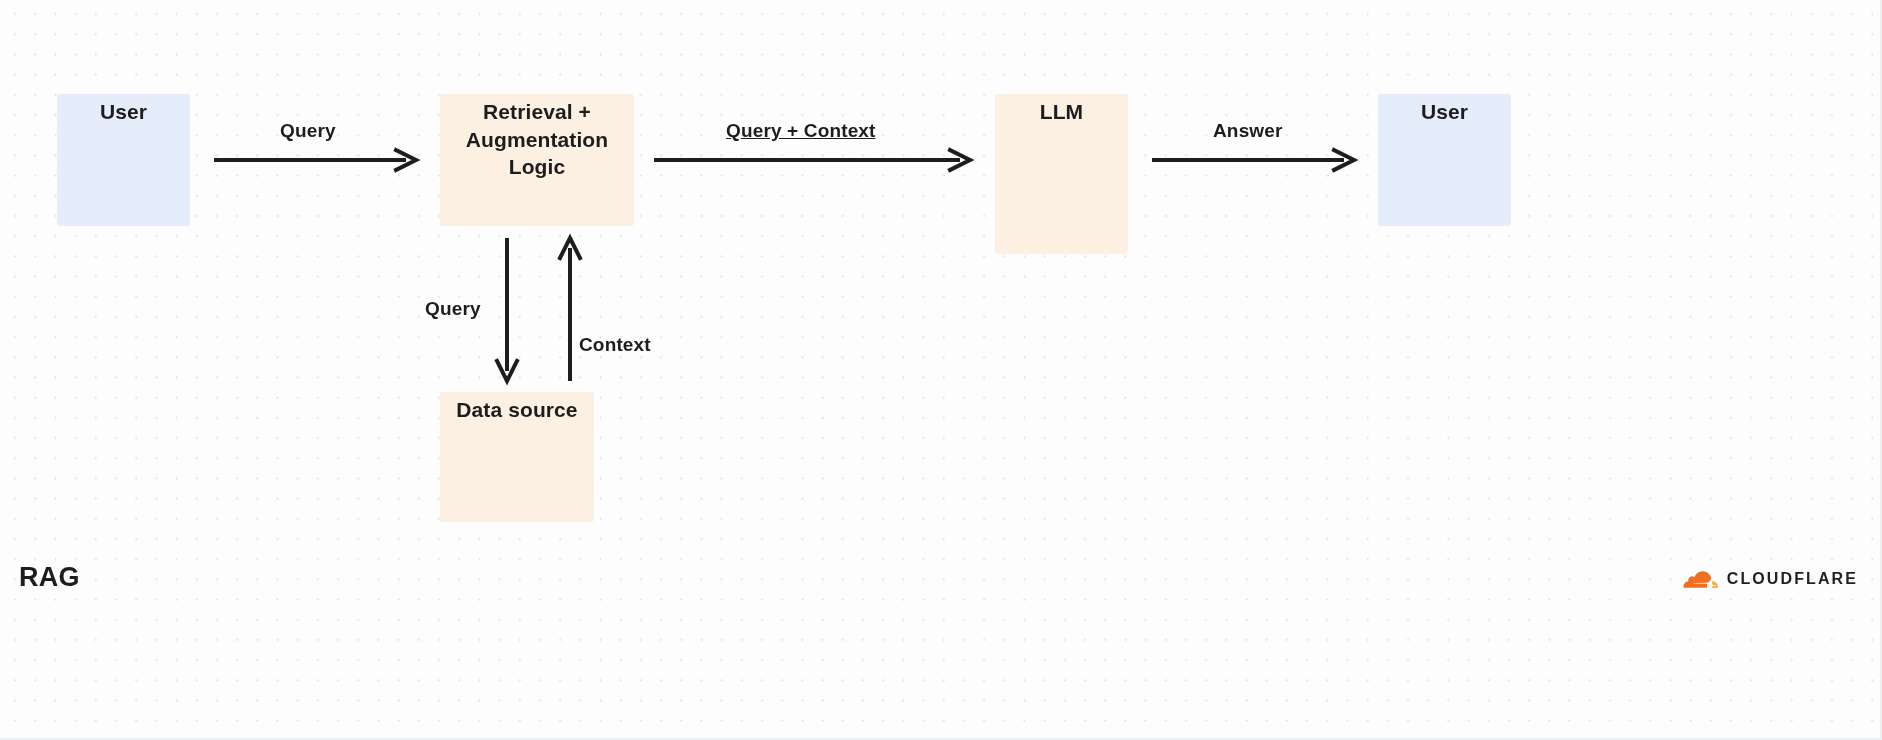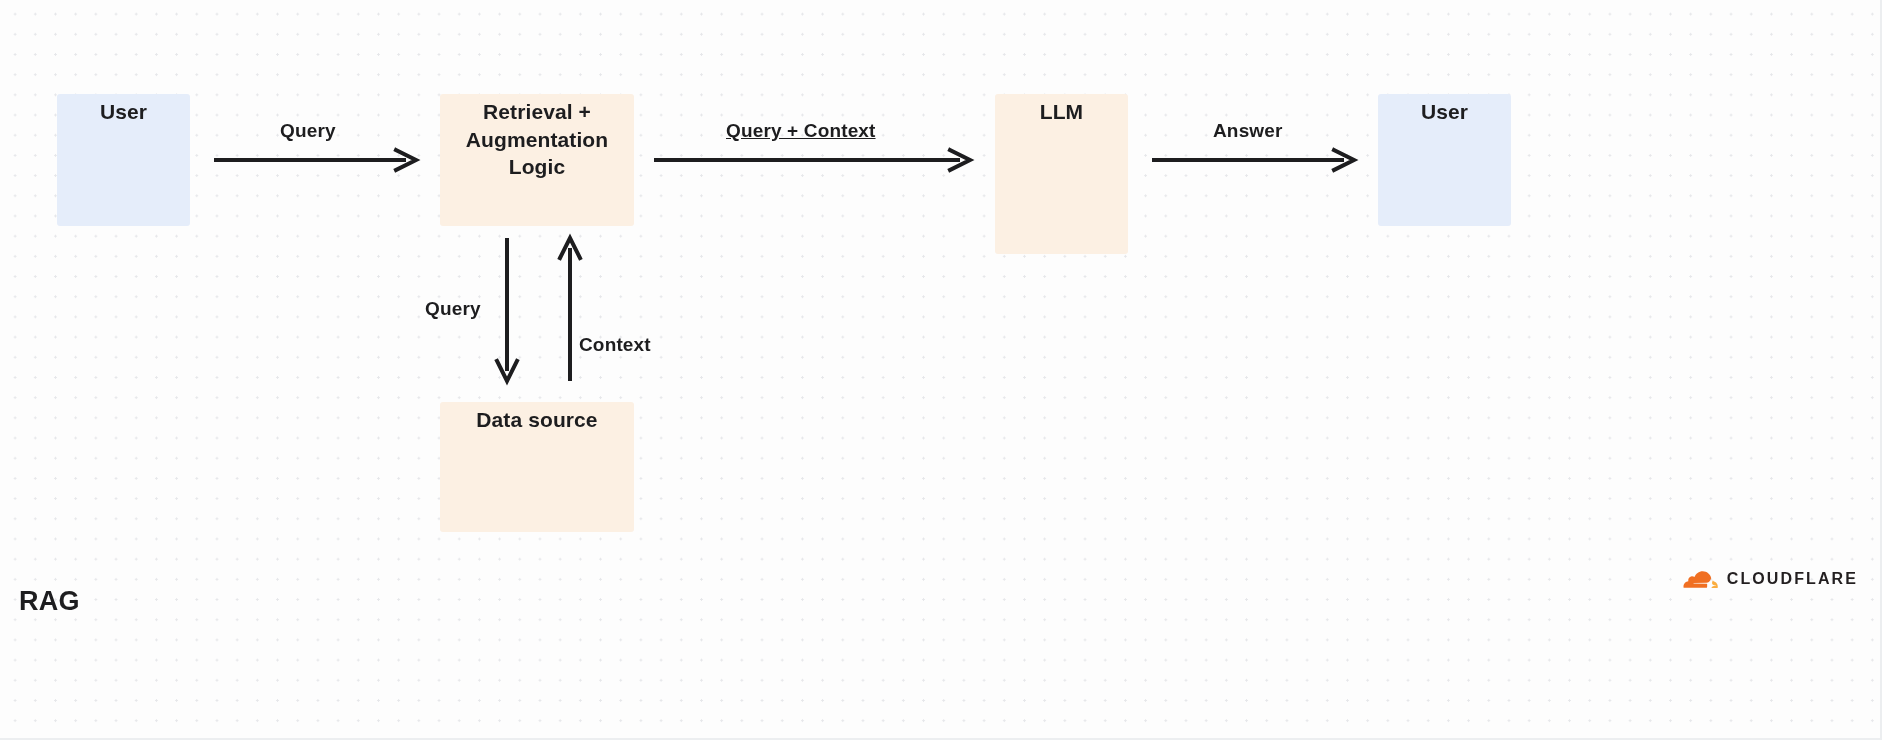--- a/index.html
+++ b/index.html
@@ -43,21 +43,21 @@
     box-sizing: border-box;
     padding: 4px 8px;
   }
   .node-user   { background: #e5edfa; }
   .node-accent { background: #fcf0e3; }
 
   #node-user-left   { left: 57px;   top: 94px;  width: 133px; height: 132px; }
   #node-retrieval   { left: 440px;  top: 94px;  width: 194px; height: 132px; }
   #node-llm         { left: 995px;  top: 94px;  width: 133px; height: 160px; }
   #node-user-right  { left: 1378px; top: 94px;  width: 133px; height: 132px; }
-  #node-datasource  { left: 440px;  top: 392px; width: 194px; height: 130px; margin-top: 10px; }
+  #node-datasource  { left: 440px;  top: 392px; width: 154px; height: 130px; }
 
   
   .edge {
     position: absolute;
   }
   .edge svg { display: block; overflow: visible; }
 
   .edge-label {
     position: absolute;
     font-size: 19px;
@@ -84,21 +84,20 @@
 
   
   #diagram-title {
     position: absolute;
     left: 19px;
     top: 562px;
     font-size: 27px;
     font-weight: bold;
     color: #1d1d1f;
     letter-spacing: 0.2px;
-    margin-top: 24px;
   }
 
   #cloudflare-logo {
     position: absolute;
     right: 22px;
     top: 567px;
     display: flex;
     align-items: center;
     gap: 7px;
   }

